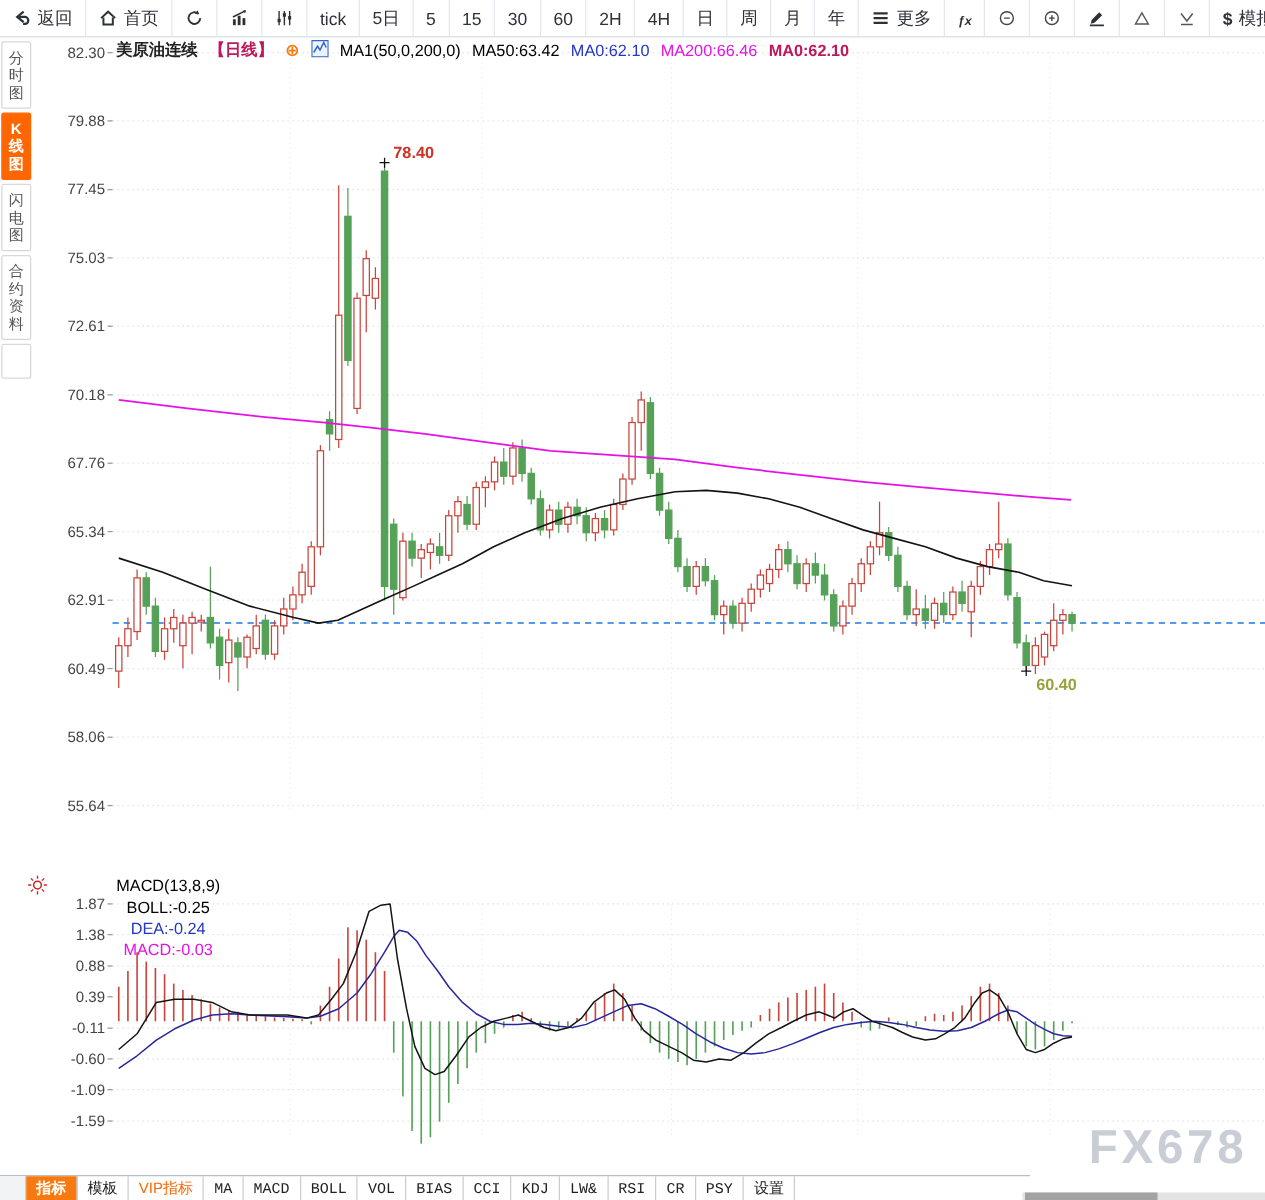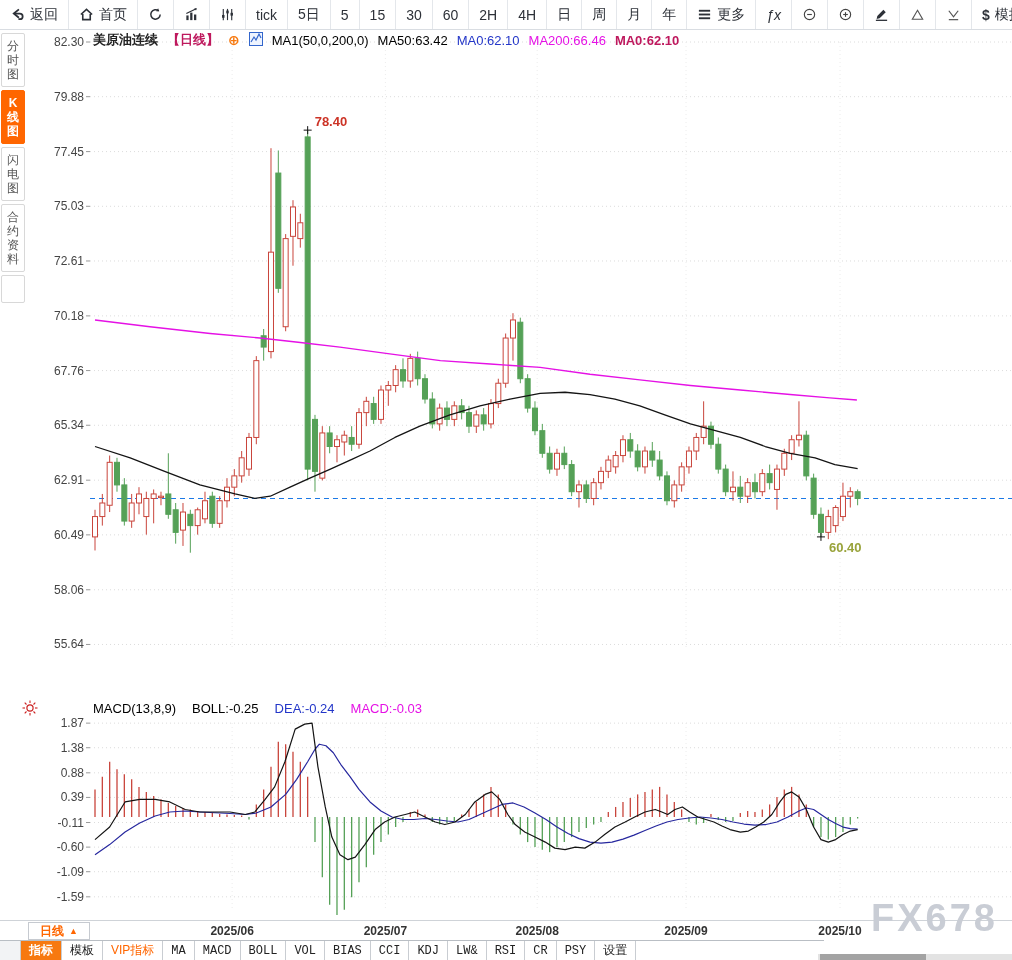--- a/index.html
+++ b/index.html
@@ -5,33 +5,33 @@
   html,body{margin:0;padding:0;background:#fff;}
   #app{position:relative;width:1012px;height:960px;background:#fff;overflow:hidden;
        font-family:"Liberation Sans","DejaVu Sans",sans-serif;color:#333;}
   
   #toolbar{position:absolute;top:0;left:0;width:1012px;height:30px;display:flex;
            background:#fff;border-bottom:1px solid #d9dde2;box-sizing:border-box;z-index:5;}
   .tb-item{display:flex;align-items:center;justify-content:space-between;gap:5px;
            border-right:1px solid #e4e7eb;font-size:14px;color:#2d3138;height:100%;
            padding:0 10px;box-sizing:border-box;cursor:pointer;white-space:nowrap;flex:0 0 auto;}
   .tb-item svg{width:15px;height:15px;display:block;}
-  .fxtxt{font-style:italic;font-weight:normal;font-size:14px;margin-top:26px;}
+  .fxtxt{font-style:italic;font-weight:bold;font-size:10px;margin-top:26px;}
   .dollartxt{font-weight:bold;font-size:14px;}
   
   #sidebar{position:absolute;top:33px;left:1px;width:24px;z-index:4;}
   .sb-item{width:22px;border:1px solid #d8d8d8;background:#fff;color:#555;font-size:12px;
            text-align:center;padding:5px 0;line-height:14px;margin-bottom:3px;border-radius:2px;cursor:pointer;}
   .sb-item.active{background:#ff6600;border-color:#ff6600;color:#fff;font-weight:bold;}
   .sb-item.empty{height:16px;}
   
   #chart-header{position:absolute;top:31px;left:93px;display:flex;gap:9px;align-items:center;
                 font-size:13px;z-index:3;white-space:nowrap;}
-  #macd-header{position:absolute;top:701px;left:93px;display:flex;gap:16px;align-items:center;
-               font-size:13px;z-index:3;white-space:nowrap;}
+  #macd-header{position:absolute;top:701px;left:93px;display:flex;gap:2px;align-items:center;
+               font-size:13px;z-index:3;white-space:nowrap;flex-direction:column;}
   .h-sym{color:#222;font-weight:bold;}
   .h-orange{color:#be185d;font-weight:bold;}
   .h-dark{color:#000000;}
   .h-blue{color:#2336c8;}
   .h-mag{color:#e511e5;}
   .plus-glyph{color:#f7790f;font-size:14px;font-weight:bold;}
   
   #sun{position:absolute;left:21px;top:699px;width:18px;height:18px;z-index:3;}
   
   #chart-svg{position:absolute;top:30px;left:0;z-index:1;}
@@ -651,33 +651,20 @@
       <line x1="1.5" y1="9" x2="4" y2="9"></line>
           <line x1="14" y1="9" x2="16.5" y2="9"></line>
       <line x1="3.7" y1="3.7" x2="5.5" y2="5.5"></line>
           <line x1="12.5" y1="12.5" x2="14.3" y2="14.3"></line>
       <line x1="14.3" y1="3.7" x2="12.5" y2="5.5"></line>
           <line x1="3.7" y1="14.3" x2="5.5" y2="12.5"></line>
     </g>
       </svg>
   </div>
 
-  <div id="xaxis-row">
-    <div class="period-box">
-      <span>日线</span>
-      <span class="period-arrow">▲</span>
-    </div>
-    <div id="months">
-        <div class="month-label" style="left: 232.127px;">2025/06</div>
-        <div class="month-label" style="left: 385.387px;">2025/07</div>
-        <div class="month-label" style="left: 537.18px;">2025/08</div>
-        <div class="month-label" style="left: 686.04px;">2025/09</div>
-        <div class="month-label" style="left: 840.033px;">2025/10</div>
-      </div>
-  </div>
 
   <div id="watermark">FX678</div>
 
   <div id="tabbar">
     <div class="corner-box"></div>
   <div class="tab active cn">指标</div>
       <div class="tab cn">模板</div>
       <div class="tab vip">VIP指标</div>
       <div class="tab">MA</div>
       <div class="tab">MACD</div>

